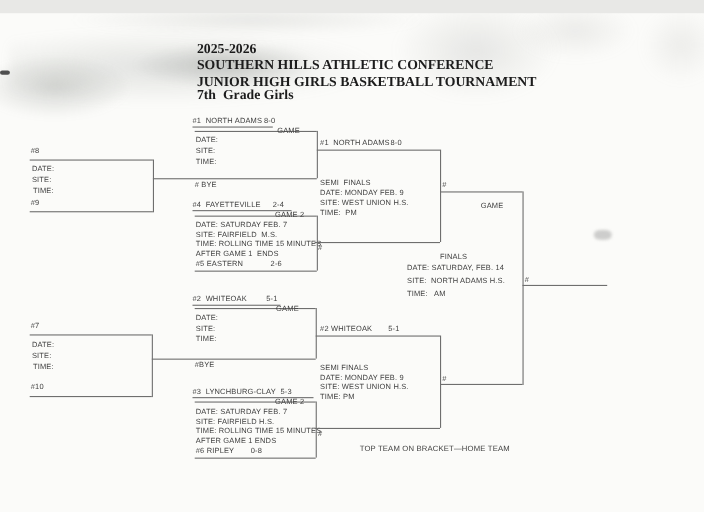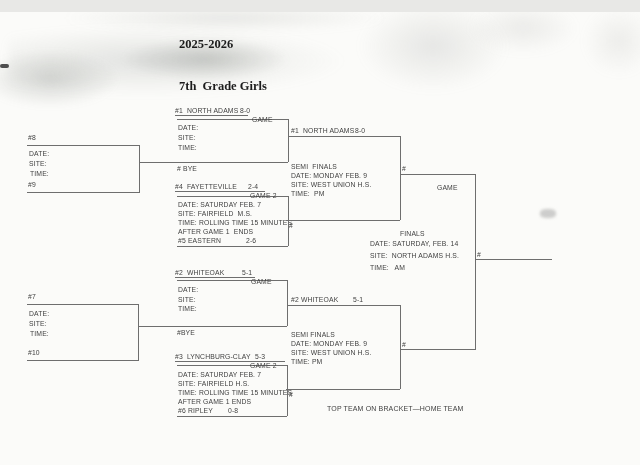--- a/index.html
+++ b/index.html
@@ -25,20 +25,22 @@
   <div class="noise" style="left:120px;top:26px;width:170px;height:42px;background:radial-gradient(ellipse, rgba(110,115,110,0.30), rgba(110,115,110,0) 70%);filter:blur(3px);"></div>
   <div class="noise" style="left:-20px;top:38px;width:140px;height:58px;background:radial-gradient(ellipse, rgba(120,125,120,0.28), rgba(120,125,120,0) 70%);filter:blur(3px);"></div>
   <div class="noise" style="left:60px;top:-8px;width:330px;height:28px;background:radial-gradient(ellipse, rgba(150,152,148,0.20), rgba(150,152,148,0) 70%);filter:blur(4px);"></div>
   <div class="noise" style="left:358px;top:-12px;width:150px;height:92px;background:radial-gradient(ellipse, rgba(158,160,156,0.22), rgba(158,160,156,0) 70%);filter:blur(5px);"></div>
   <div class="noise" style="left:468px;top:-10px;width:110px;height:52px;background:radial-gradient(ellipse, rgba(165,165,162,0.18), rgba(165,165,162,0) 70%);filter:blur(5px);"></div>
   <div class="noise" style="left:583px;top:-6px;width:72px;height:70px;background:radial-gradient(ellipse, rgba(165,165,162,0.16), rgba(165,165,162,0) 70%);filter:blur(5px);"></div>
   <div class="noise" style="left:0;top:52px;width:9px;height:4px;background:#4f4f4f;border-radius:2px;filter:blur(0.6px);"></div>
   <div class="noise" style="left:540px;top:197px;width:16px;height:9px;background:rgba(120,120,120,0.35);border-radius:40%;filter:blur(1.5px);"></div>
 
   <div class="hdr" style="left:179px;top:26px">2025-2026</div>
+  <div class="hdr" style="left:179px;top:41px">SOUTHERN HILLS ATHLETIC CONFERENCE</div>
+  <div class="hdr" style="left:179px;top:56px">JUNIOR HIGH GIRLS BASKETBALL TOURNAMENT</div>
   <div class="hdr" style="left:179px;top:68px">7th  Grade Girls</div>
 
   <span class="t" style="left:28px;top:122px">#8</span>
   <div class="hl" style="left:27px;top:133px;width:112px"></div>
   <span class="t" style="left:29px;top:138px">DATE:</span>
   <span class="t" style="left:29px;top:148px">SITE:</span>
   <span class="t" style="left:30px;top:158px">TIME:</span>
   <span class="t" style="left:28px;top:169px">#9</span>
   <div class="hl" style="left:27px;top:180px;width:112px"></div>
   <div class="vl" style="left:139px;top:133px;height:48px"></div>

